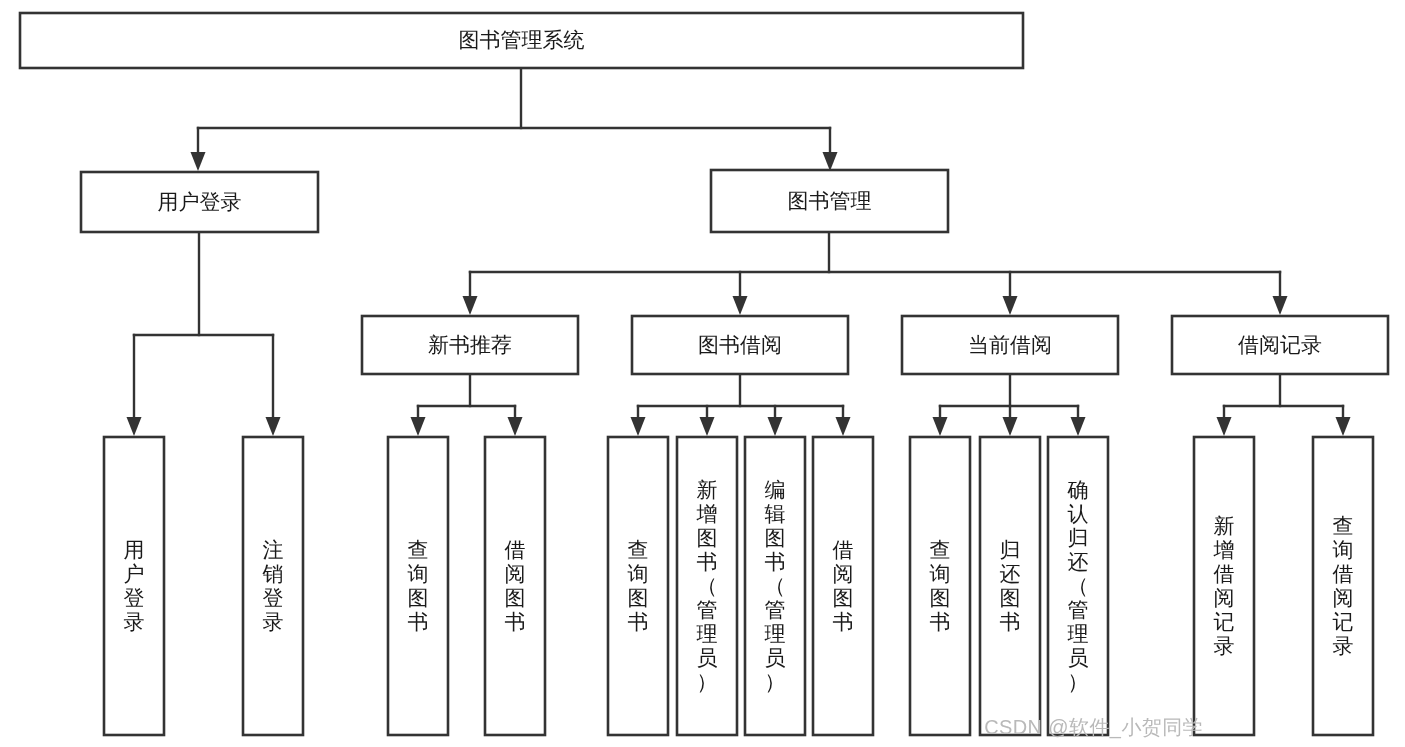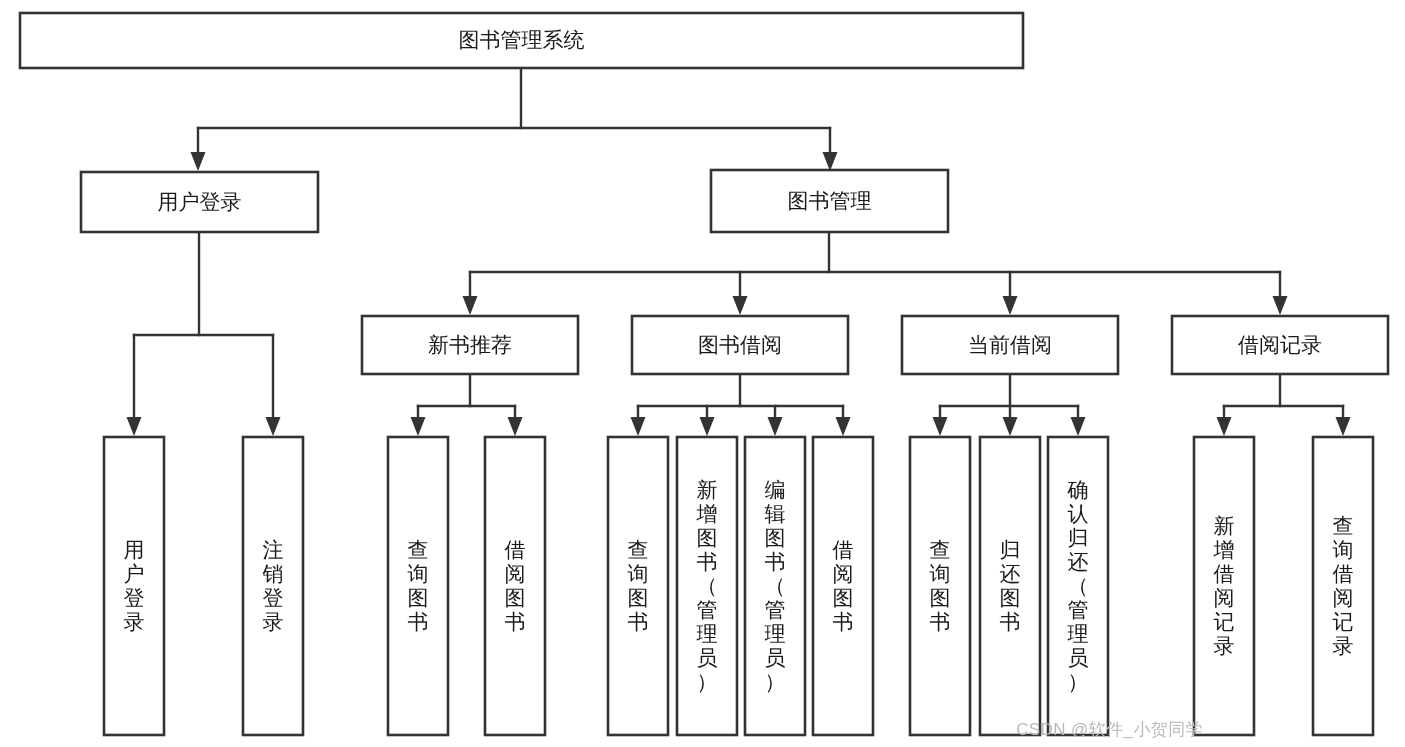--- a/index.html
+++ b/index.html
@@ -53,21 +53,21 @@
     font-family: "Liberation Sans", "DejaVu Sans", sans-serif;
     font-size: 21px;
     fill: #1a1a1a;
     text-anchor: middle;
   }
   .watermark {
     position: absolute;
     right: 8px;
     bottom: 6px;
     font-family: "Liberation Sans", "DejaVu Sans", sans-serif;
-    font-size: 17px;
+    font-size: 20px;
     color: #b9b9b9;
     letter-spacing: 0.4px;
     white-space: nowrap;
     pointer-events: none;
   }
 </style>
 </head>
 <body>
 
 <div id="diagram-root">

